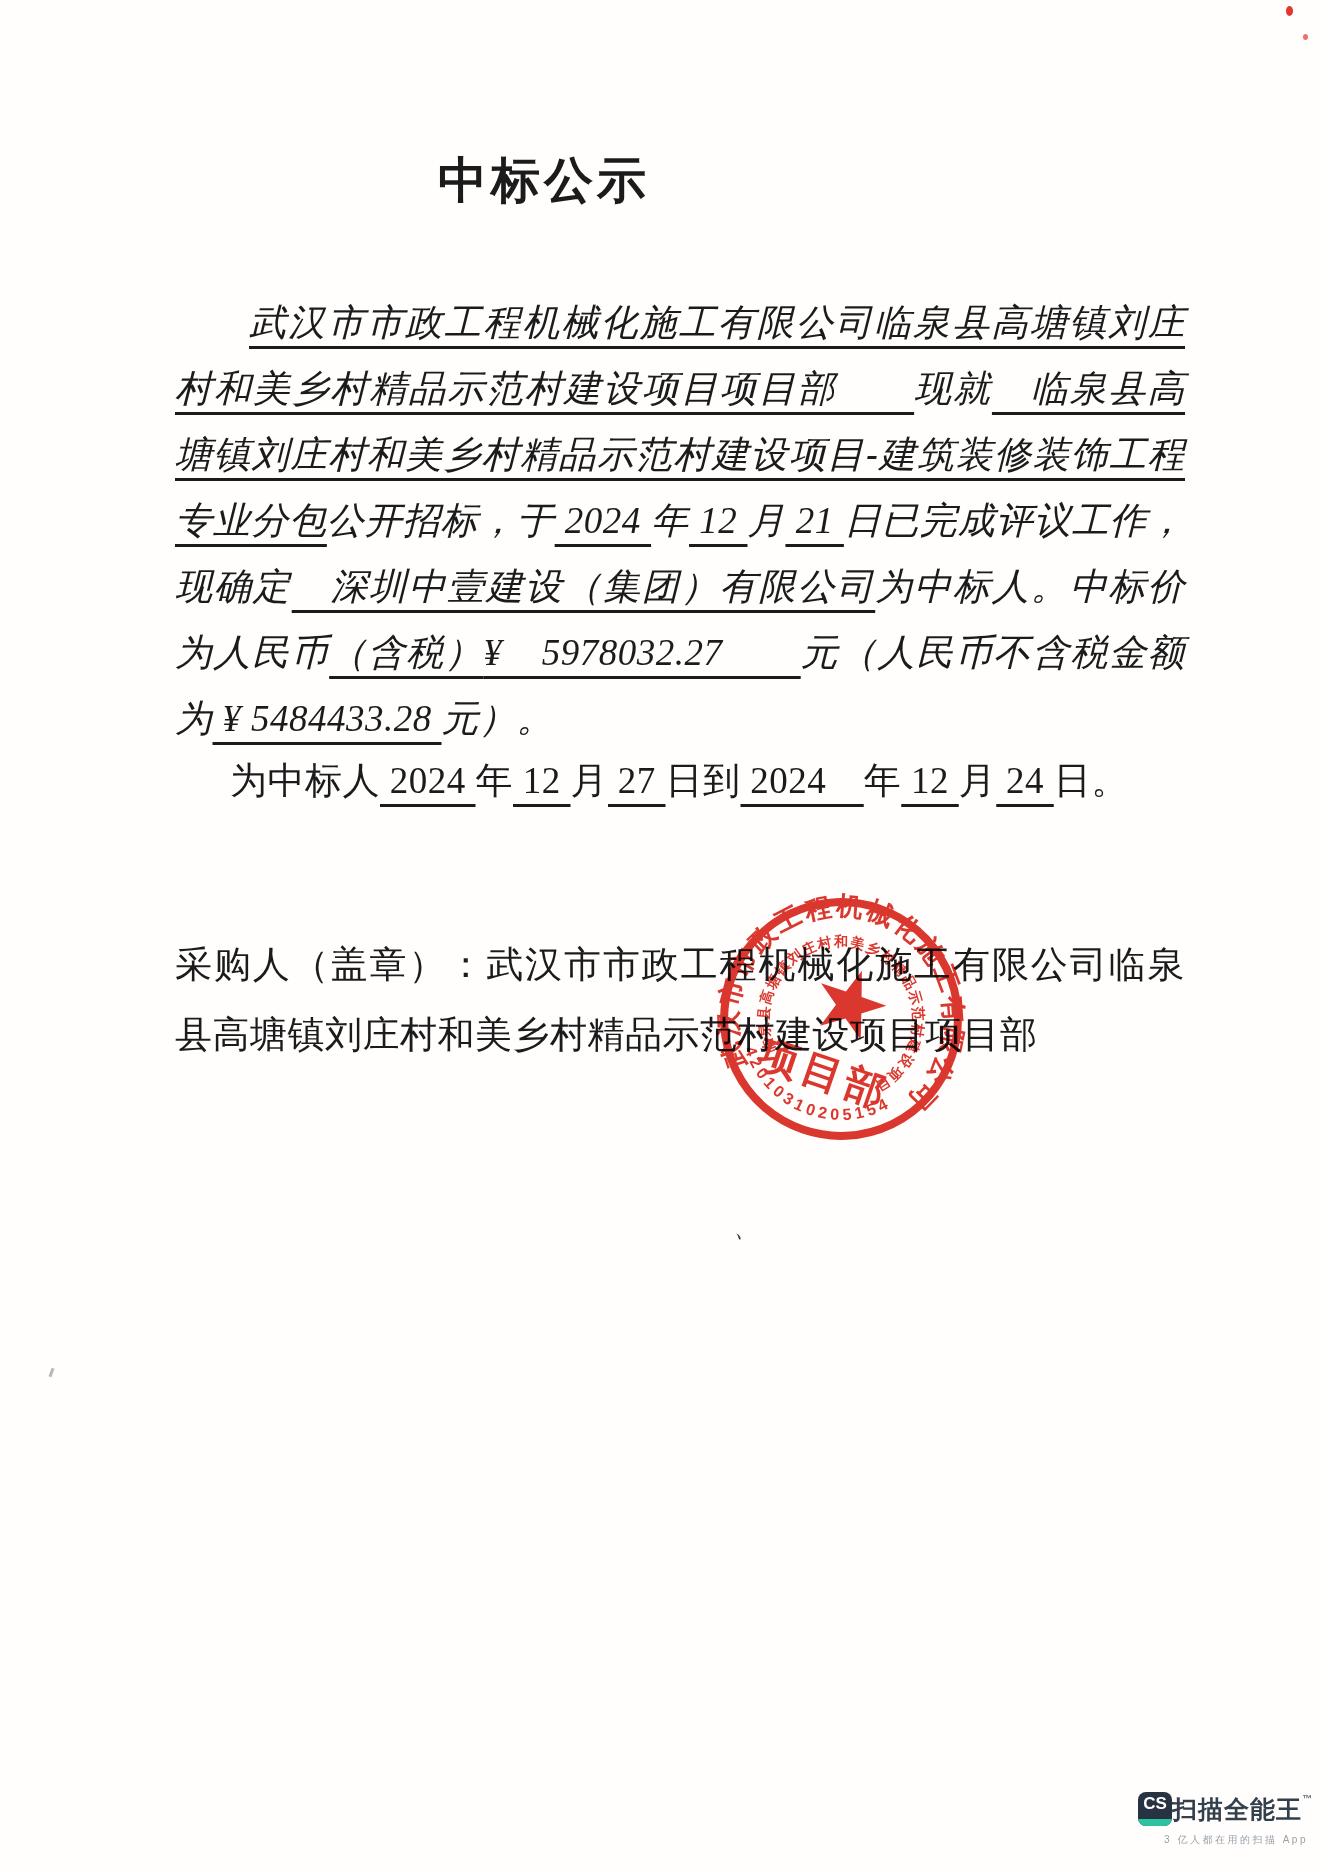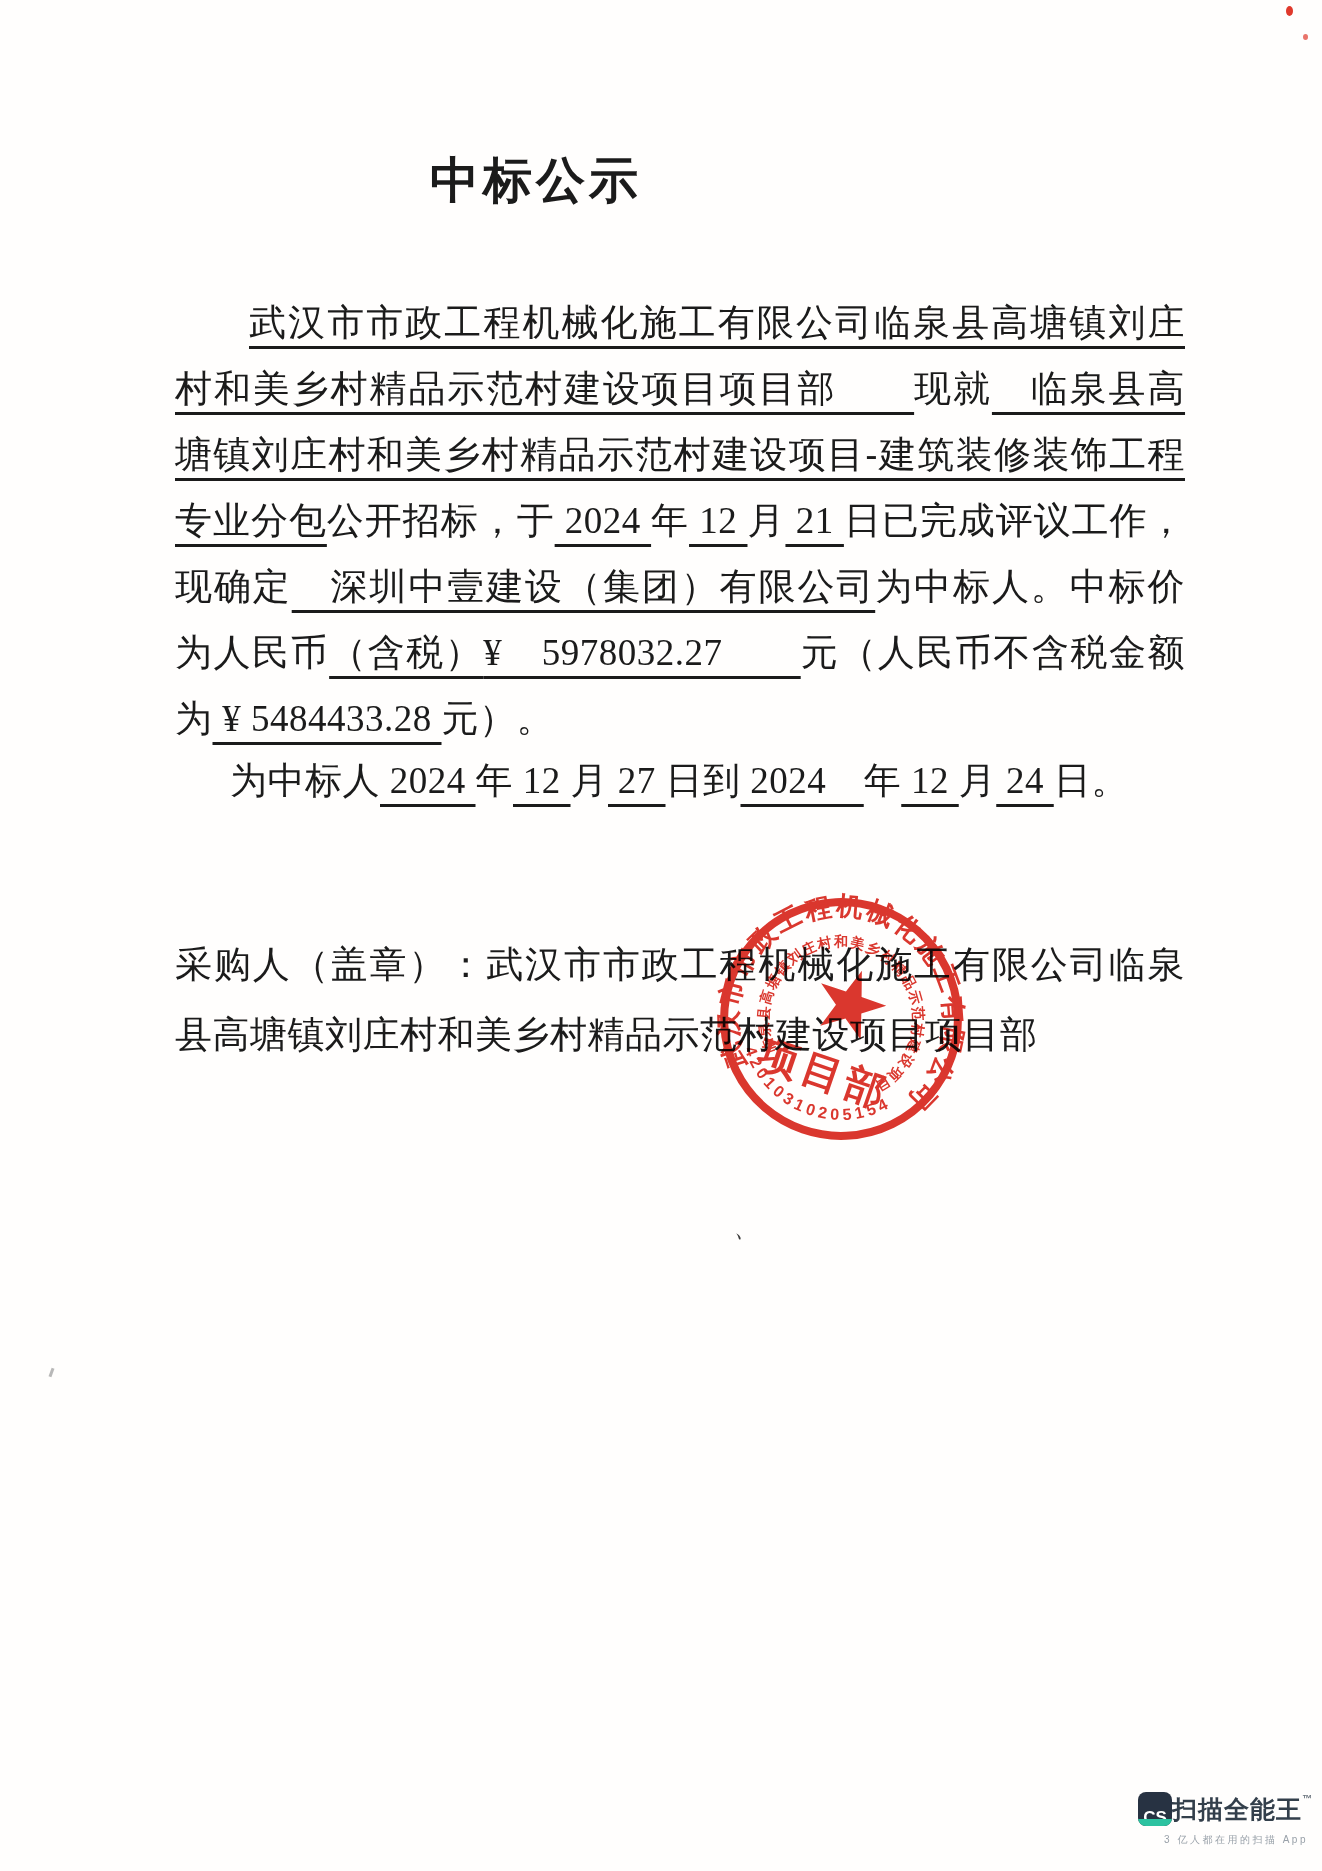--- a/index.html
+++ b/index.html
@@ -5,31 +5,31 @@
   html,body{margin:0;padding:0;background:#ffffff;}
   .page{
     position:relative;
     width:1322px;height:1871px;
     background:#fffefd;
     overflow:hidden;
     font-family:"Liberation Sans", sans-serif;
     color:#1b1b1b;
   }
   .doc-title{
-    position:absolute;top:148px;left:0;width:1072px;
+    position:absolute;top:148px;left:8px;width:1072px;
     margin:0;text-align:center;
     font-size:49px;font-weight:700;letter-spacing:4px;
   }
   .body-text{
     position:absolute;left:175px;width:1010px;margin:0;
     font-size:37px;line-height:66px;
     text-align:justify;
     letter-spacing:0.5px;
   }
-  .p1{top:290px;text-indent:74px;}
+  .p1{top:290px;text-indent:74px;font-style:italic;}
   .p2{top:748px;text-indent:55px;}
   .p3{top:930px;line-height:70px;}
   .p4{top:1080px;line-height:70px;}
   .u{
     text-decoration:underline;
     text-underline-offset:11px;
     text-decoration-thickness:2.5px;
   }
   .num{font-family:"Liberation Serif", serif;}
   
@@ -59,21 +59,21 @@
   
   .watermark{
     position:absolute;left:1138px;top:1792px;width:170px;
   }
   .wm-row{display:flex;align-items:center;}
   .cs-badge{
     position:relative;width:34px;height:34px;border-radius:8px;
     background:#273242;overflow:hidden;flex:0 0 auto;
   }
   .cs-badge .cs-label{
-    position:absolute;left:0;top:16px;width:100%;
+    position:absolute;left:0;top:2px;width:100%;
     text-align:center;color:#ffffff;font-weight:700;font-size:17px;
     font-family:"Liberation Sans",sans-serif;
   }
   .cs-badge .cs-strip{
     position:absolute;left:0;bottom:0;width:100%;height:7px;background:#2cc2a0;
   }
   .wm-name{
     font-size:25px;font-weight:700;color:#333f4b;
     letter-spacing:1px;white-space:nowrap;
   }

